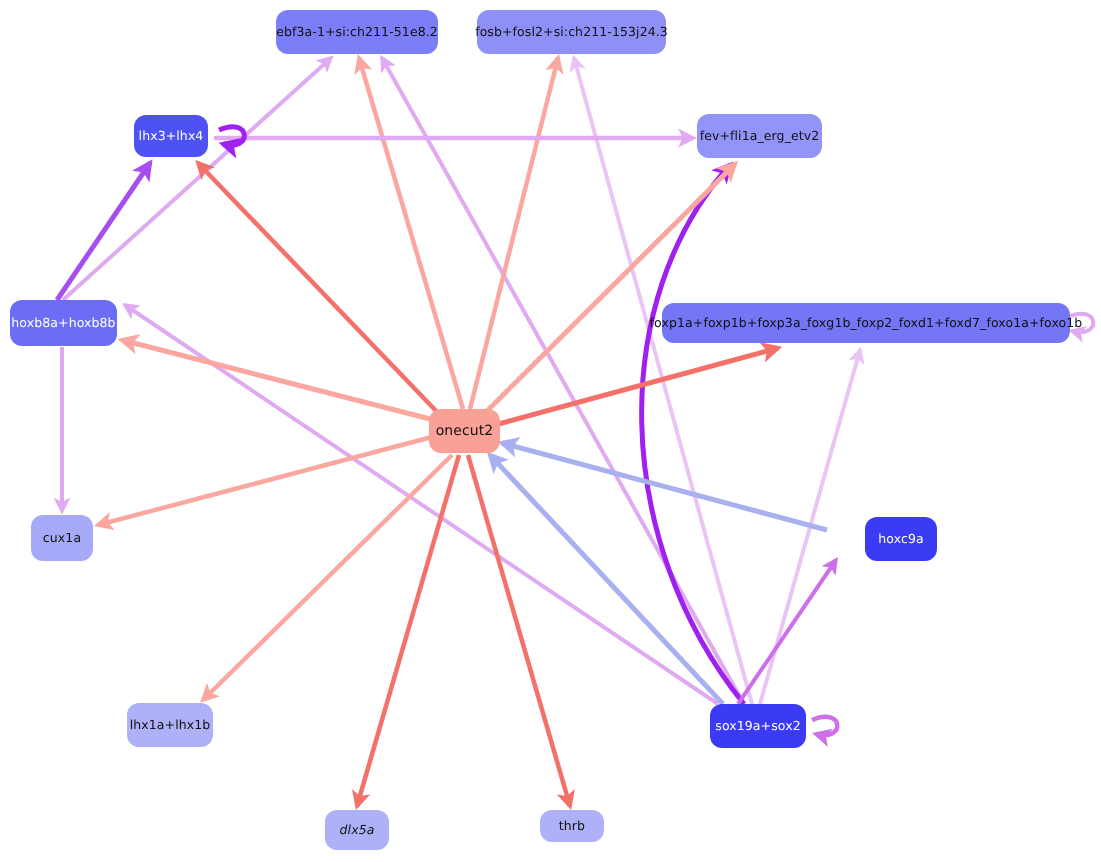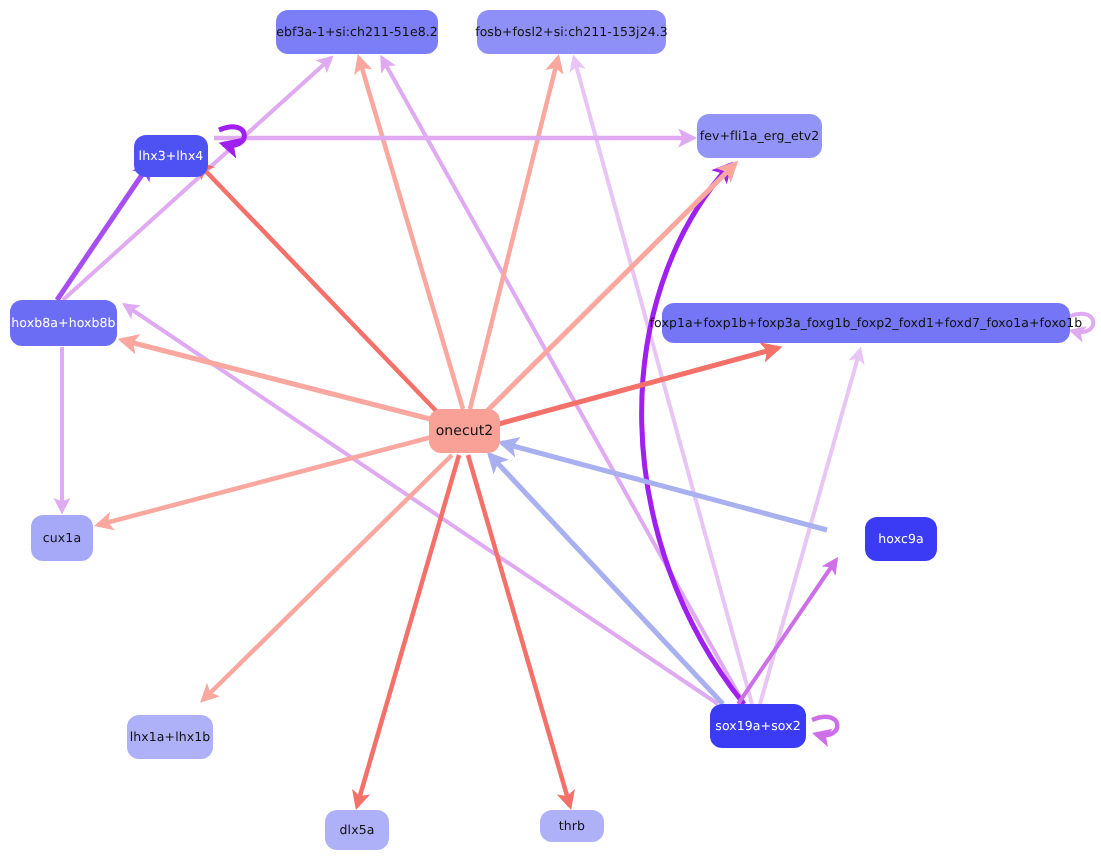--- a/index.html
+++ b/index.html
@@ -107,48 +107,48 @@
       </g>
   </svg>
 
   <div id="nodes-layer">
       <div class="node" style="left: 276px; top: 10px; width: 162px; height: 44px; background: rgb(123, 126, 246); color: rgb(17, 17, 17); font-size: 12.5px;">
         <span class="node-label">ebf3a-1+si:ch211-51e8.2</span>
       </div>
       <div class="node" style="left: 477px; top: 10px; width: 189px; height: 44px; background: rgb(142, 144, 247); color: rgb(17, 17, 17); font-size: 12.5px;">
         <span class="node-label">fosb+fosl2+si:ch211-153j24.3</span>
       </div>
-      <div class="node" style="left: 134px; top: 115px; width: 74px; height: 42px; background: rgb(79, 82, 243); color: rgb(255, 255, 255); font-size: 12.5px; margin-top: 20px;">
+      <div class="node" style="left: 134px; top: 115px; width: 74px; height: 42px; background: rgb(79, 82, 243); color: rgb(255, 255, 255); font-size: 12.5px;">
         <span class="node-label">lhx3+lhx4</span>
       </div>
       <div class="node" style="left: 697px; top: 114px; width: 125px; height: 44px; background: rgb(146, 148, 247); color: rgb(17, 17, 17); font-size: 12.5px;">
         <span class="node-label">fev+fli1a_erg_etv2</span>
       </div>
       <div class="node" style="left: 10px; top: 300px; width: 107px; height: 46px; background: rgb(107, 110, 245); color: rgb(255, 255, 255); font-size: 12.5px;">
         <span class="node-label">hoxb8a+hoxb8b</span>
       </div>
       <div class="node" style="left: 662px; top: 303px; width: 408px; height: 40px; background: rgb(116, 118, 246); color: rgb(17, 17, 17); font-size: 12.5px;">
         <span class="node-label">foxp1a+foxp1b+foxp3a_foxg1b_foxp2_foxd1+foxd7_foxo1a+foxo1b</span>
       </div>
       <div class="node" style="left: 429px; top: 409px; width: 71px; height: 44px; background: rgb(249, 161, 151); color: rgb(17, 17, 17); font-size: 14px;">
         <span class="node-label">onecut2</span>
       </div>
       <div class="node" style="left: 31px; top: 515px; width: 62px; height: 46px; background: rgb(166, 169, 247); color: rgb(17, 17, 17); font-size: 12.5px;">
         <span class="node-label">cux1a</span>
       </div>
       <div class="node" style="left: 829px; top: 517px; width: 72px; height: 44px; background: rgb(59, 59, 245); color: rgb(255, 255, 255); font-size: 12.5px; margin-left: 36px;">
         <span class="node-label">hoxc9a</span>
       </div>
-      <div class="node" style="left: 127px; top: 703px; width: 86px; height: 44px; background: rgb(174, 177, 247); color: rgb(17, 17, 17); font-size: 12.5px; margin-top: 12px;">
+      <div class="node" style="left: 127px; top: 703px; width: 86px; height: 44px; background: rgb(174, 177, 247); color: rgb(17, 17, 17); font-size: 12.5px;">
         <span class="node-label">lhx1a+lhx1b</span>
       </div>
       <div class="node" style="left: 710px; top: 704px; width: 96px; height: 44px; background: rgb(59, 59, 245); color: rgb(255, 255, 255); font-size: 12.5px;">
         <span class="node-label">sox19a+sox2</span>
       </div>
-      <div class="node" style="left: 325px; top: 810px; width: 64px; height: 40px; background: rgb(174, 177, 247); color: rgb(17, 17, 17); font-size: 12.5px;">
+      <div class="node" style="left: 325px; top: 810px; width: 64px; height: 40px; background: rgb(174, 177, 247); color: rgb(17, 17, 17); font-size: 12.5px; font-style: italic;">
         <span class="node-label">dlx5a</span>
       </div>
       <div class="node" style="left: 540px; top: 810px; width: 64px; height: 32px; background: rgb(174, 177, 247); color: rgb(17, 17, 17); font-size: 12.5px;">
         <span class="node-label">thrb</span>
       </div>
     </div>
 
 </div>
 
 </body></html>

